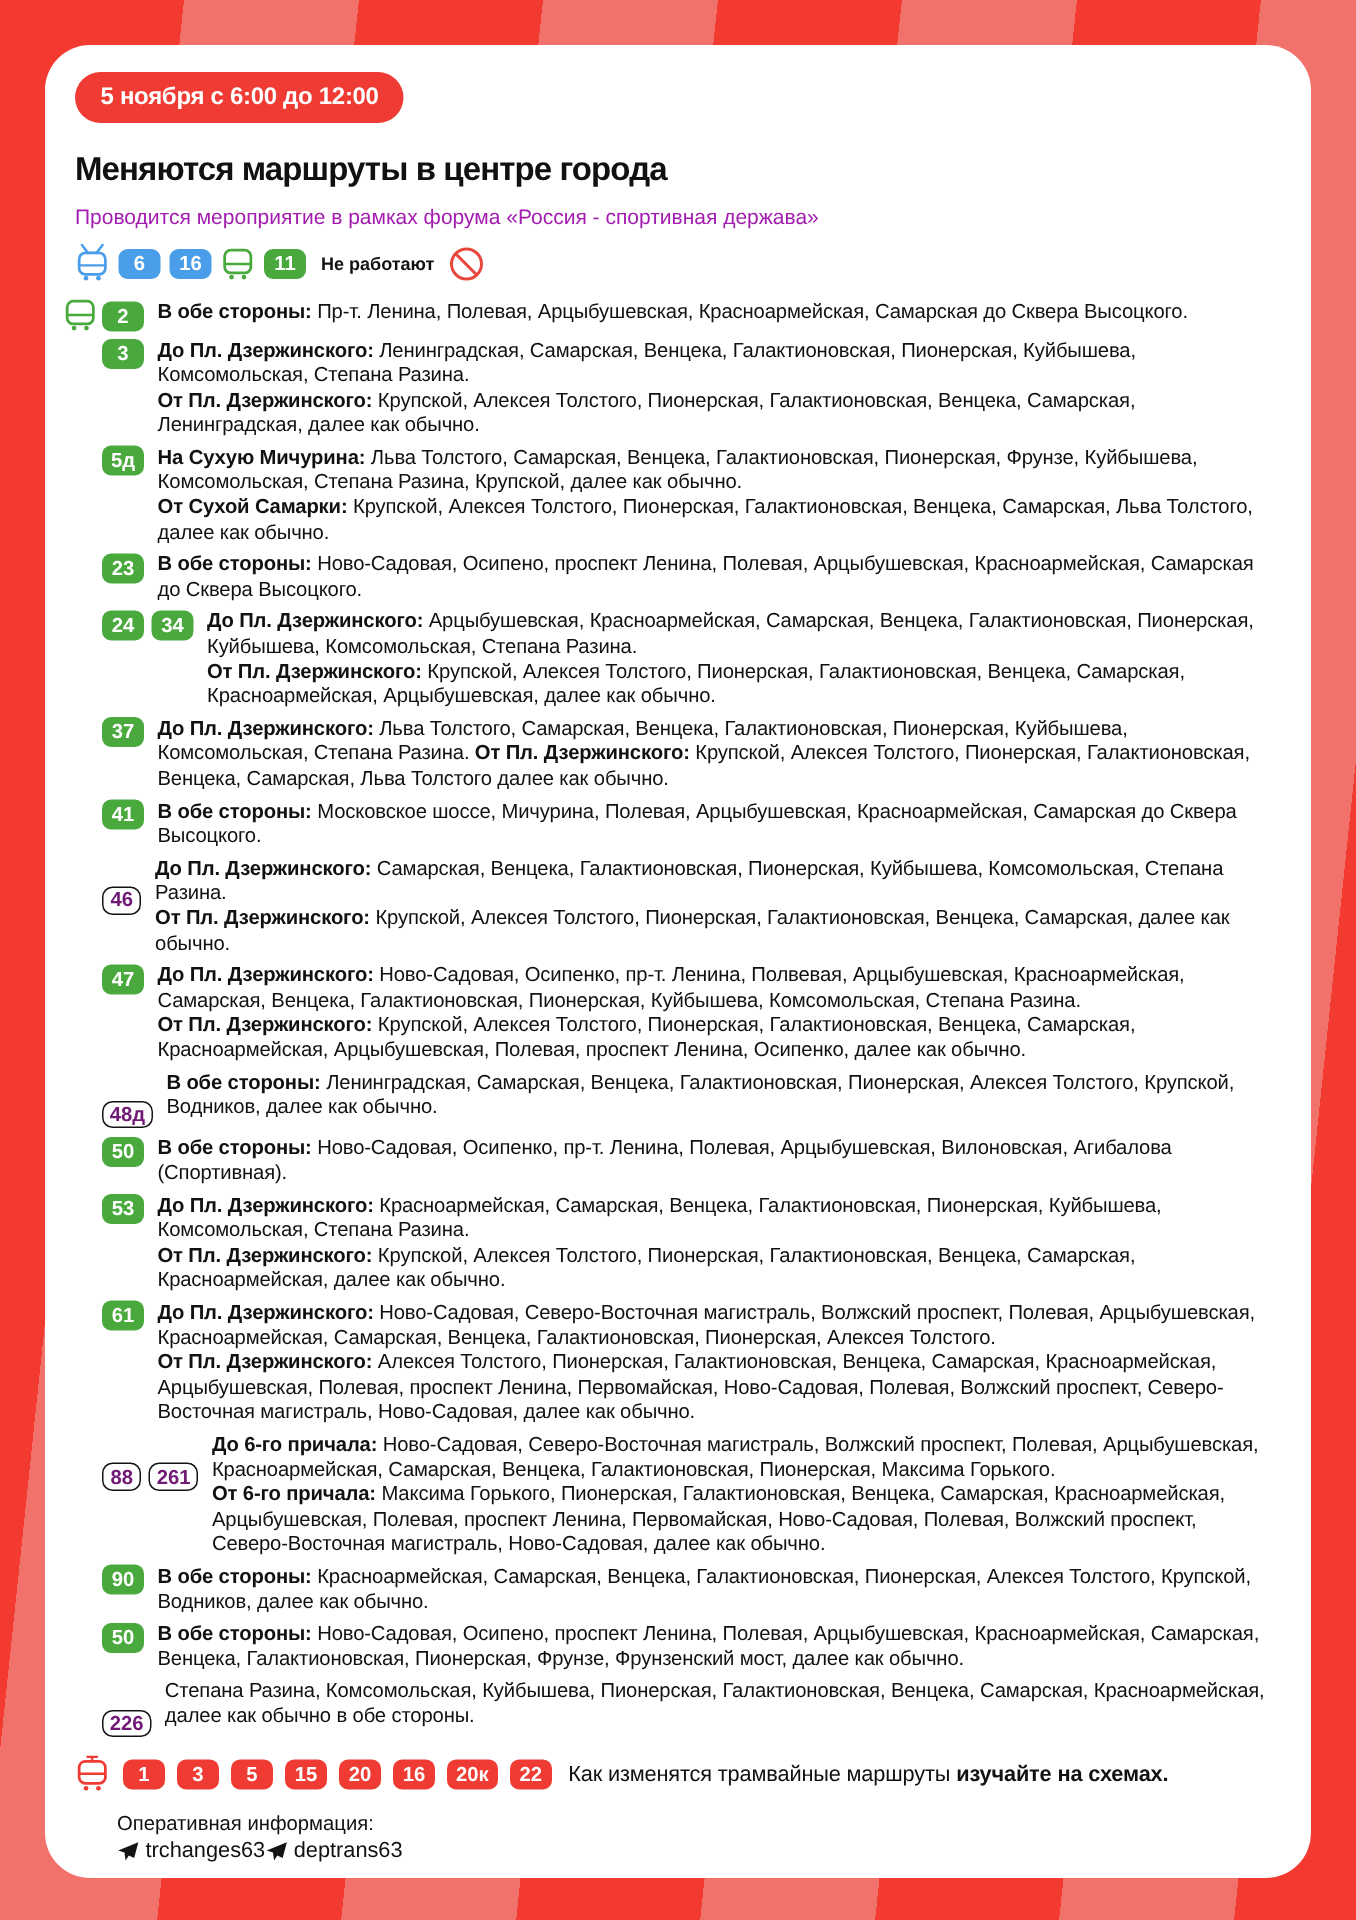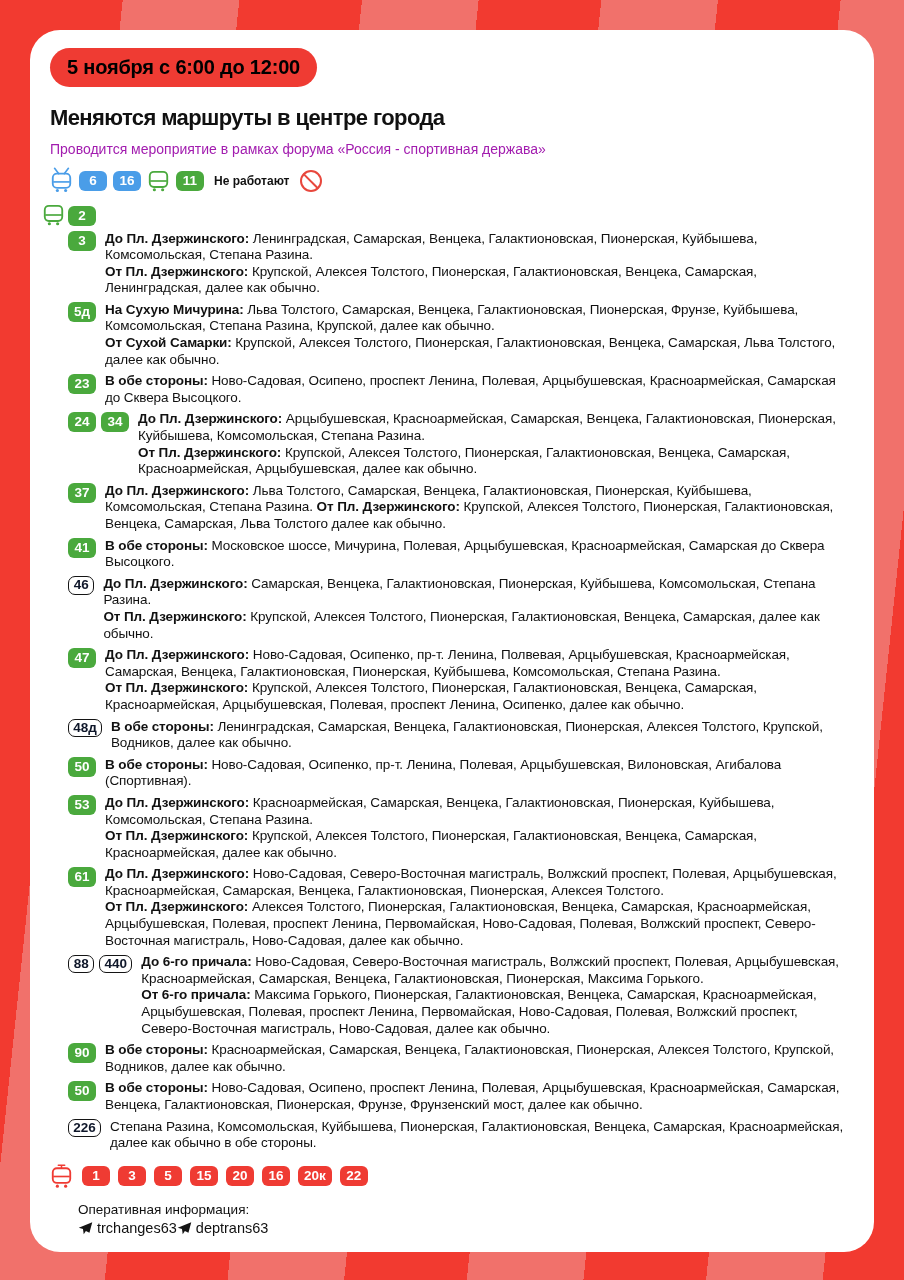--- a/index.html
+++ b/index.html
@@ -1,37 +1,37 @@
 <!DOCTYPE html>
 <html><head>
 <meta charset="utf-8">
 <style>
   html,body{margin:0;padding:0;}
   .page{position:relative;width:904px;height:1280px;overflow:hidden;
     background:repeating-linear-gradient(96deg,#f23a30 0 122px,#f1716b 122px 238px);
     font-family:"Liberation Sans","DejaVu Sans",sans-serif;color:#111;}
   .card{position:absolute;left:30px;top:30px;width:844px;height:1222px;box-sizing:border-box;
     background:#fff;border-radius:30px;padding:18px 24px 0 20px;}
-  .date-pill{display:inline-block;background:#ef3b33;color:#000000;font-weight:bold;font-size:20px;
+  .date-pill{display:inline-block;background:#ef3b33;color:#ffffff;font-weight:bold;font-size:16px;
     padding:8px 17px;border-radius:24px;letter-spacing:-0.2px;}
   h1{margin:13px 0 4px 0;font-size:22px;line-height:36px;letter-spacing:-0.6px;font-weight:bold;}
   .subtitle{font-size:14px;line-height:18px;color:#a21caf;}
   .nw-row{display:flex;align-items:center;gap:6px;margin:9px 0 10px 0;}
   #nw-groups{display:inline-flex;align-items:center;gap:6px;}
   .nw-label{font-weight:bold;font-size:12px;margin-left:4px;}
   .no-sign{display:inline-block;width:18px;height:18px;border:2.5px solid #e8473d;border-radius:50%;
     position:relative;margin-left:4px;flex:none;}
   .no-sign::after{content:"";position:absolute;left:-1.5px;top:7.6px;width:21px;height:2.4px;
     background:#e8473d;transform:rotate(45deg);}
   .badge{display:inline-block;min-width:16px;padding:2px 6px;border-radius:6px;font-weight:bold;
     font-size:13.5px;line-height:16px;text-align:center;color:#fff;vertical-align:middle;flex:none;}
   .badge.green{background:#4aa93d;}
   .badge.blue{background:#4a9de8;}
   .badge.red{background:#ef3b33;}
-  .badge.outline{background:#fff;color:#0f172a;border:1.8px solid #141414;padding:0.2px 4.2px;border-radius:7px;}
+  .badge.outline{background:#fff;color:#701a75;border:1.8px solid #141414;padding:0.2px 4.2px;border-radius:7px;margin-top:20px;}
   #routes{margin-left:18px;margin-top:4px;}
   .route{position:relative;display:flex;align-items:flex-start;margin-bottom:5px;}
   .bcol{flex:none;display:flex;gap:5px;margin-right:9px;margin-top:0.5px;}
   .rtext{font-size:13.5px;line-height:16.6px;letter-spacing:-0.1px;}
   .b{font-weight:bold;}
   .ticon{display:inline-flex;align-items:center;flex:none;}
   .row-icon{position:absolute;left:-26px;top:-3px;}
   .tram-row{display:flex;align-items:center;gap:5px;margin-top:11px;}
   .tram-text{font-size:14.5px;margin-left:6px;letter-spacing:-0.1px;}
   .footer{margin-top:11px;font-size:13.5px;line-height:17px;margin-left:28px;}
@@ -81,20 +81,21 @@
             <svg width="23" height="26" viewBox="0 0 25 27" fill="none">
               <rect x="3" y="3.5" width="19" height="16.5" rx="4.5" stroke="currentColor" stroke-width="2"></rect>
               <path d="M3.5 13.5h18" stroke="currentColor" stroke-width="1.8"></path>
               <circle cx="8" cy="23" r="1.7" fill="currentColor"></circle>
               <circle cx="17" cy="23" r="1.7" fill="currentColor"></circle>
             </svg>
           </span>
           <span class="bcol">
             <span class="badge green">2</span>
           </span>
+          <div class="rtext"><span class="b">В обе стороны:</span><span> Пр-т. Ленина, Полевая, Арцыбушевская, Красноармейская, Самарская до Сквера Высоцкого.</span></div>
         </div>
         <div class="route">
           <span class="bcol">
             <span class="badge green">3</span>
           </span>
           <div class="rtext"><span class="b">До Пл. Дзержинского:</span><span> Ленинградская, Самарская, Венцека, Галактионовская, Пионерская, Куйбышева, Комсомольская, Степана Разина.</span><br><span class="b">От Пл. Дзержинского:</span><span> Крупской, Алексея Толстого, Пионерская, Галактионовская, Венцека, Самарская, Ленинградская, далее как обычно.</span></div>
         </div>
         <div class="route">
           <span class="bcol">
             <span class="badge green">5д</span>
@@ -158,21 +159,21 @@
         </div>
         <div class="route">
           <span class="bcol">
             <span class="badge green">61</span>
           </span>
           <div class="rtext"><span class="b">До Пл. Дзержинского:</span><span> Ново-Садовая, Северо-Восточная магистраль, Волжский проспект, Полевая, Арцыбушевская, Красноармейская, Самарская, Венцека, Галактионовская, Пионерская, Алексея Толстого.</span><br><span class="b">От Пл. Дзержинского:</span><span> Алексея Толстого, Пионерская, Галактионовская, Венцека, Самарская, Красноармейская, Арцыбушевская, Полевая, проспект Ленина, Первомайская, Ново-Садовая, Полевая, Волжский проспект, Северо-Восточная магистраль, Ново-Садовая, далее как обычно.</span></div>
         </div>
         <div class="route">
           <span class="bcol">
             <span class="badge outline">88</span>
-            <span class="badge outline">440</span>
+            <span class="badge outline">261</span>
           </span>
           <div class="rtext"><span class="b">До 6-го причала:</span><span> Ново-Садовая, Северо-Восточная магистраль, Волжский проспект, Полевая, Арцыбушевская, Красноармейская, Самарская, Венцека, Галактионовская, Пионерская, Максима Горького.</span><br><span class="b">От 6-го причала:</span><span> Максима Горького, Пионерская, Галактионовская, Венцека, Самарская, Красноармейская, Арцыбушевская, Полевая, проспект Ленина, Первомайская, Ново-Садовая, Полевая, Волжский проспект, Северо-Восточная магистраль, Ново-Садовая, далее как обычно.</span></div>
         </div>
         <div class="route">
           <span class="bcol">
             <span class="badge green">90</span>
           </span>
           <div class="rtext"><span class="b">В обе стороны:</span><span> Красноармейская, Самарская, Венцека, Галактионовская, Пионерская, Алексея Толстого, Крупской, Водников, далее как обычно.</span></div>
         </div>
         <div class="route">
@@ -202,20 +203,21 @@
       <span id="tram-badges" style="display:inline-flex;gap:8px;margin-left:4px;">
           <span class="badge red">1</span>
           <span class="badge red">3</span>
           <span class="badge red">5</span>
           <span class="badge red">15</span>
           <span class="badge red">20</span>
           <span class="badge red">16</span>
           <span class="badge red">20к</span>
           <span class="badge red">22</span>
         </span>
+      <span class="tram-text"><span>Как изменятся трамвайные маршруты </span><span class="b">изучайте на схемах.</span></span>
     </div>
 
     <div class="footer">
       <div>Оперативная информация:</div>
       <div class="channels" id="channels">
           <span class="channel">
             <span style="display: inline-flex;">
               <svg width="15" height="15" viewBox="0 0 16 16" fill="#141414">
                 <path d="M15.2 1.2 L0.8 7.1 L5.3 8.6 L6.1 14.2 L8.4 10.6 L12.2 12.4 Z"></path>
               </svg>

